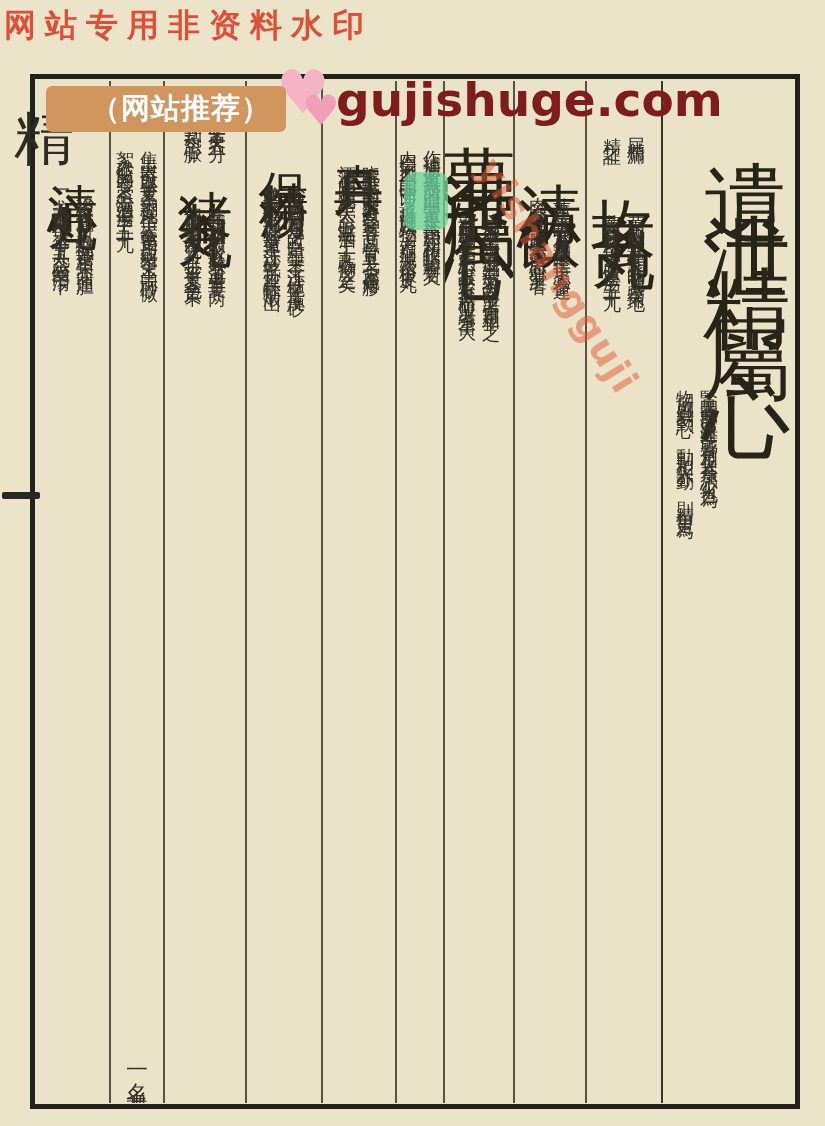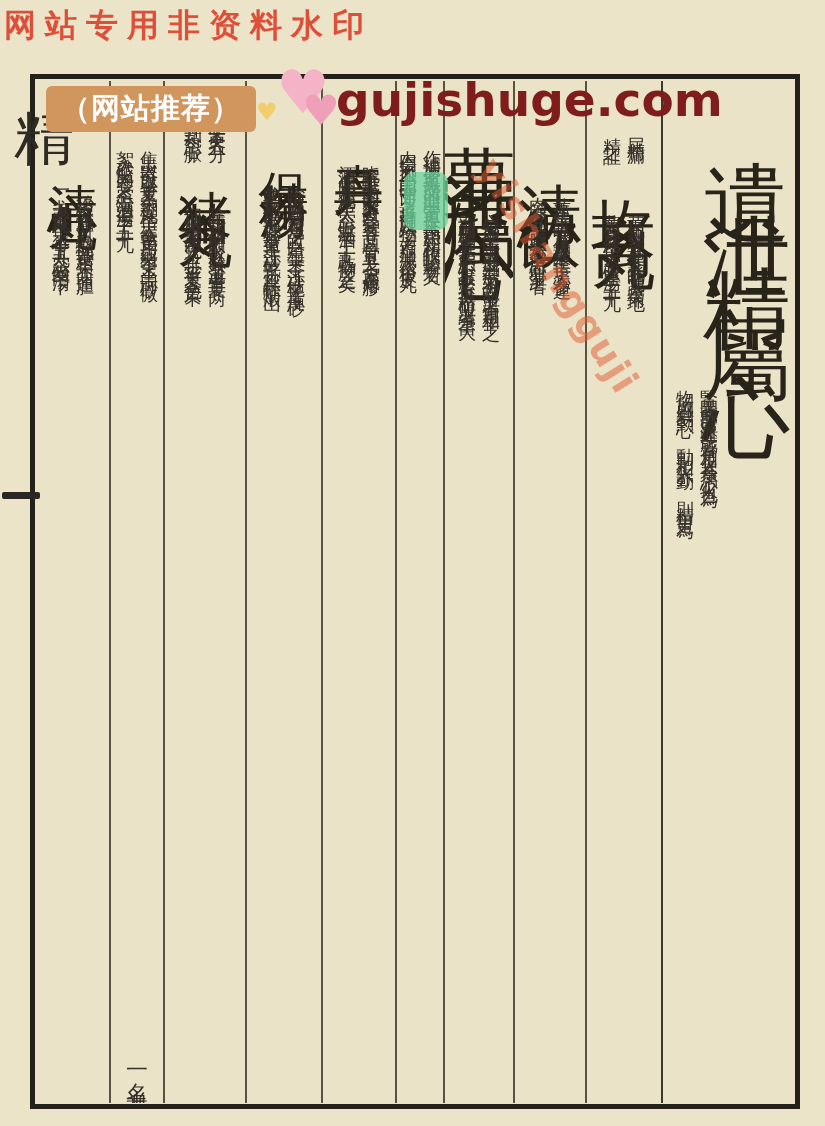--- a/index.html
+++ b/index.html
@@ -76,21 +76,21 @@
     font-family:"DejaVu Sans","Liberation Sans",sans-serif;
     font-weight:bold;font-size:32px;letter-spacing:9px;color:#dd4f38;
     z-index:9;
     text-align:right;
   }
   .bubble{
     position:absolute;left:46px;top:86px;width:210px;height:46px;
     background:#d1955e;border-radius:6px;z-index:9;
     display:flex;align-items:center;justify-content:center;
     font-family:"DejaVu Sans","Liberation Sans",sans-serif;
-    font-weight:bold;font-size:29px;color:#ffffff;letter-spacing:1px;
+    font-weight:bold;font-size:29px;color:#ffffff;letter-spacing:1px;padding-left:30px;
   }
   .heart{position:absolute;z-index:8;line-height:1;font-family:"DejaVu Sans",sans-serif;}
   .heart-1{left:276px;top:62px;font-size:60px;color:#f4b3c6;}
   .heart-2{left:302px;top:90px;font-size:42px;color:#efa0b8;}
   .heart-3{left:256px;top:100px;font-size:24px;color:#f3cd6b;}
   .site{
     position:absolute;left:336px;top:72px;z-index:9;
     font-family:"DejaVu Sans","Liberation Sans",sans-serif;
     font-weight:bold;font-size:47px;color:#7f1d1d;letter-spacing:0px;
   }

